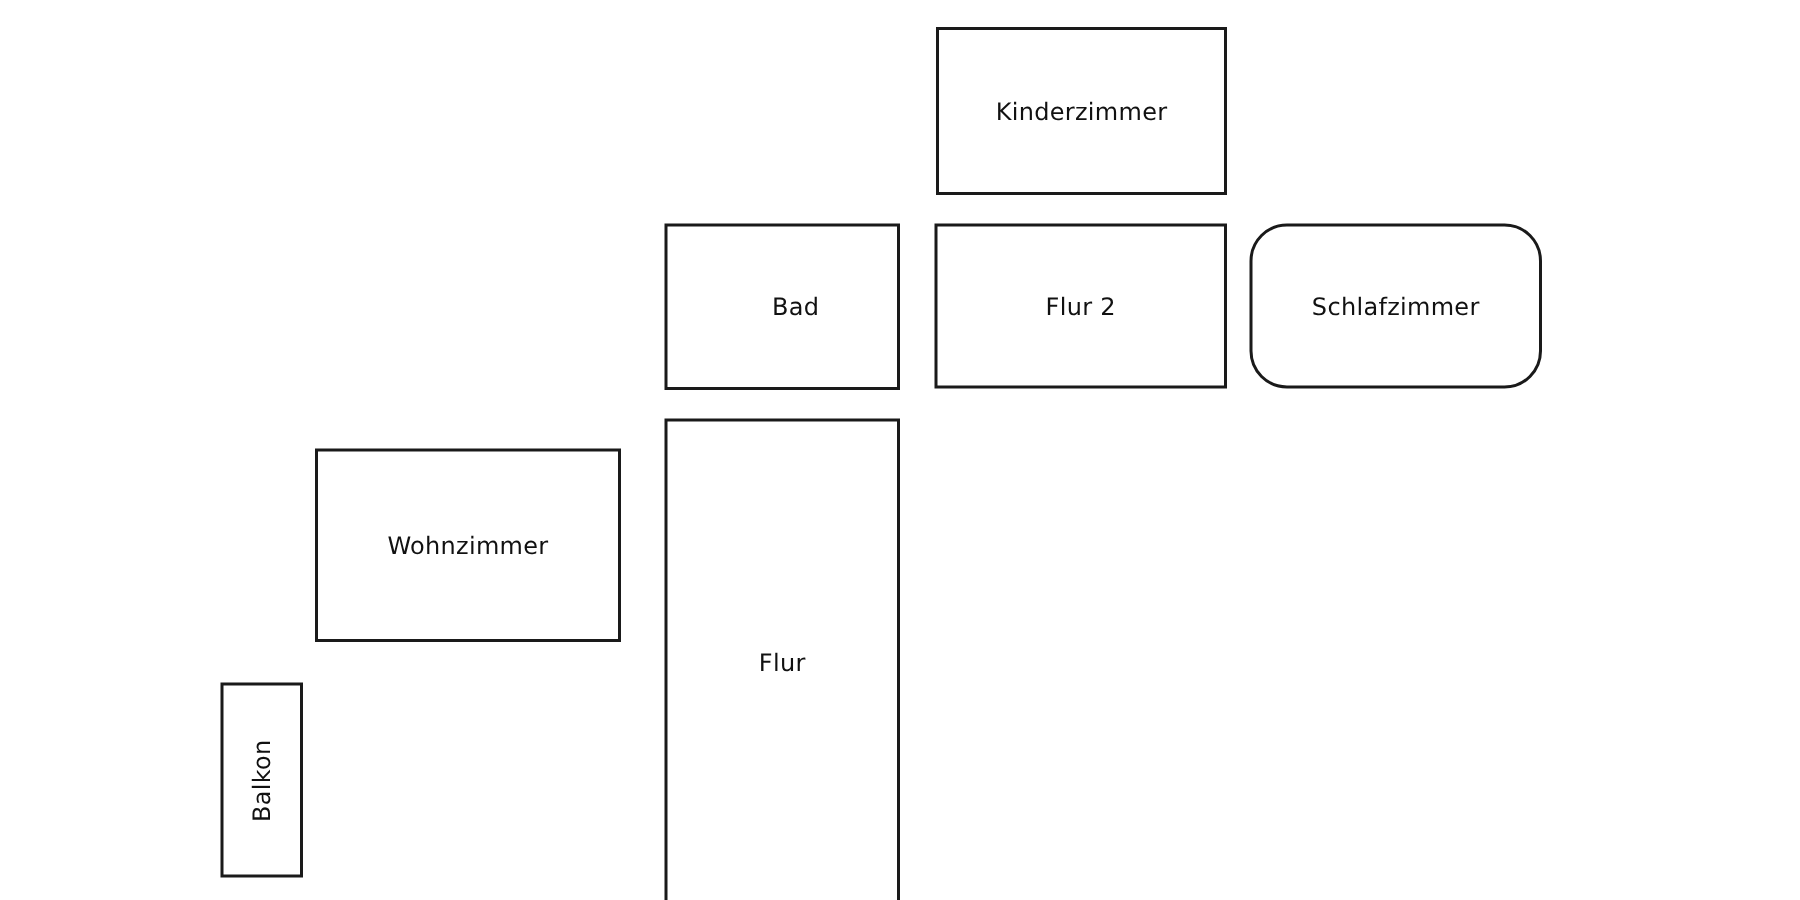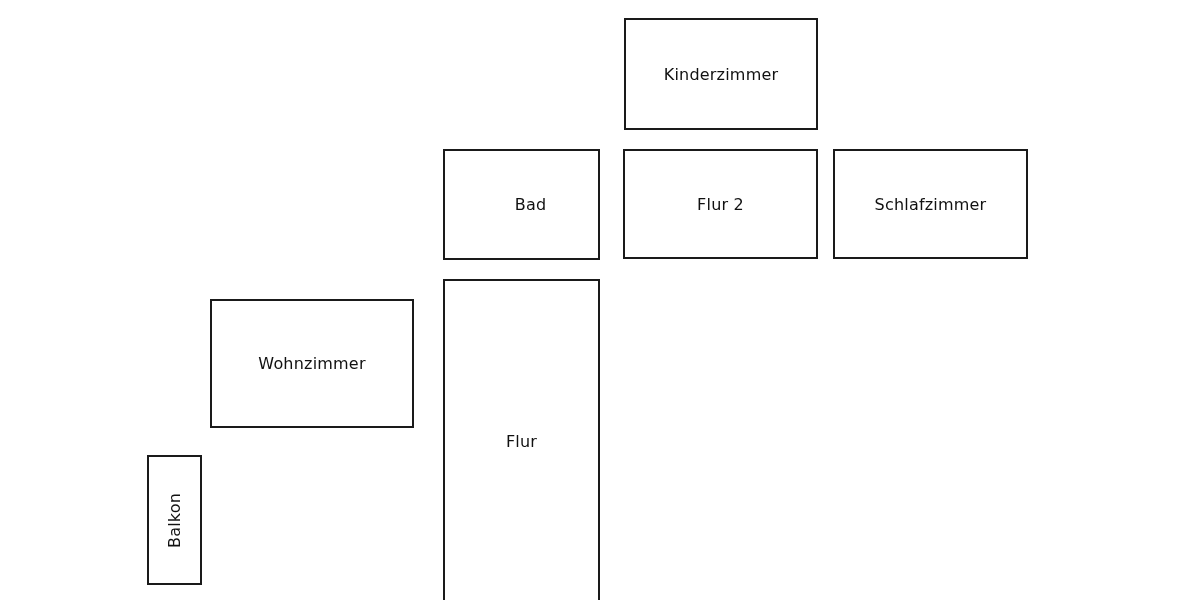--- a/index.html
+++ b/index.html
@@ -51,21 +51,21 @@
   </div>
 
   <div class="room" style="left: 443px; top: 149px; width: 157px; height: 111px; padding-left: 18px;">
     <span class="room-label">Bad</span>
   </div>
 
   <div class="room" style="left: 623px; top: 149px; width: 195px; height: 110px;">
     <span class="room-label">Flur 2</span>
   </div>
 
-  <div class="room" style="left: 833px; top: 149px; width: 195px; height: 110px;">
+  <div class="room" style="left: 833px; top: 149px; width: 195px; height: 110px; border-radius: 25px;">
     <span class="room-label">Schlafzimmer</span>
   </div>
 
   <div class="room" style="left: 210px; top: 299px; width: 204px; height: 129px; text-align: center;">
     <span class="room-label">Wohnzimmer</span>
   </div>
 
   <div class="room" style="left: 443px; top: 279px; width: 157px; height: 325px;">
     <span class="room-label">Flur</span>
   </div>

